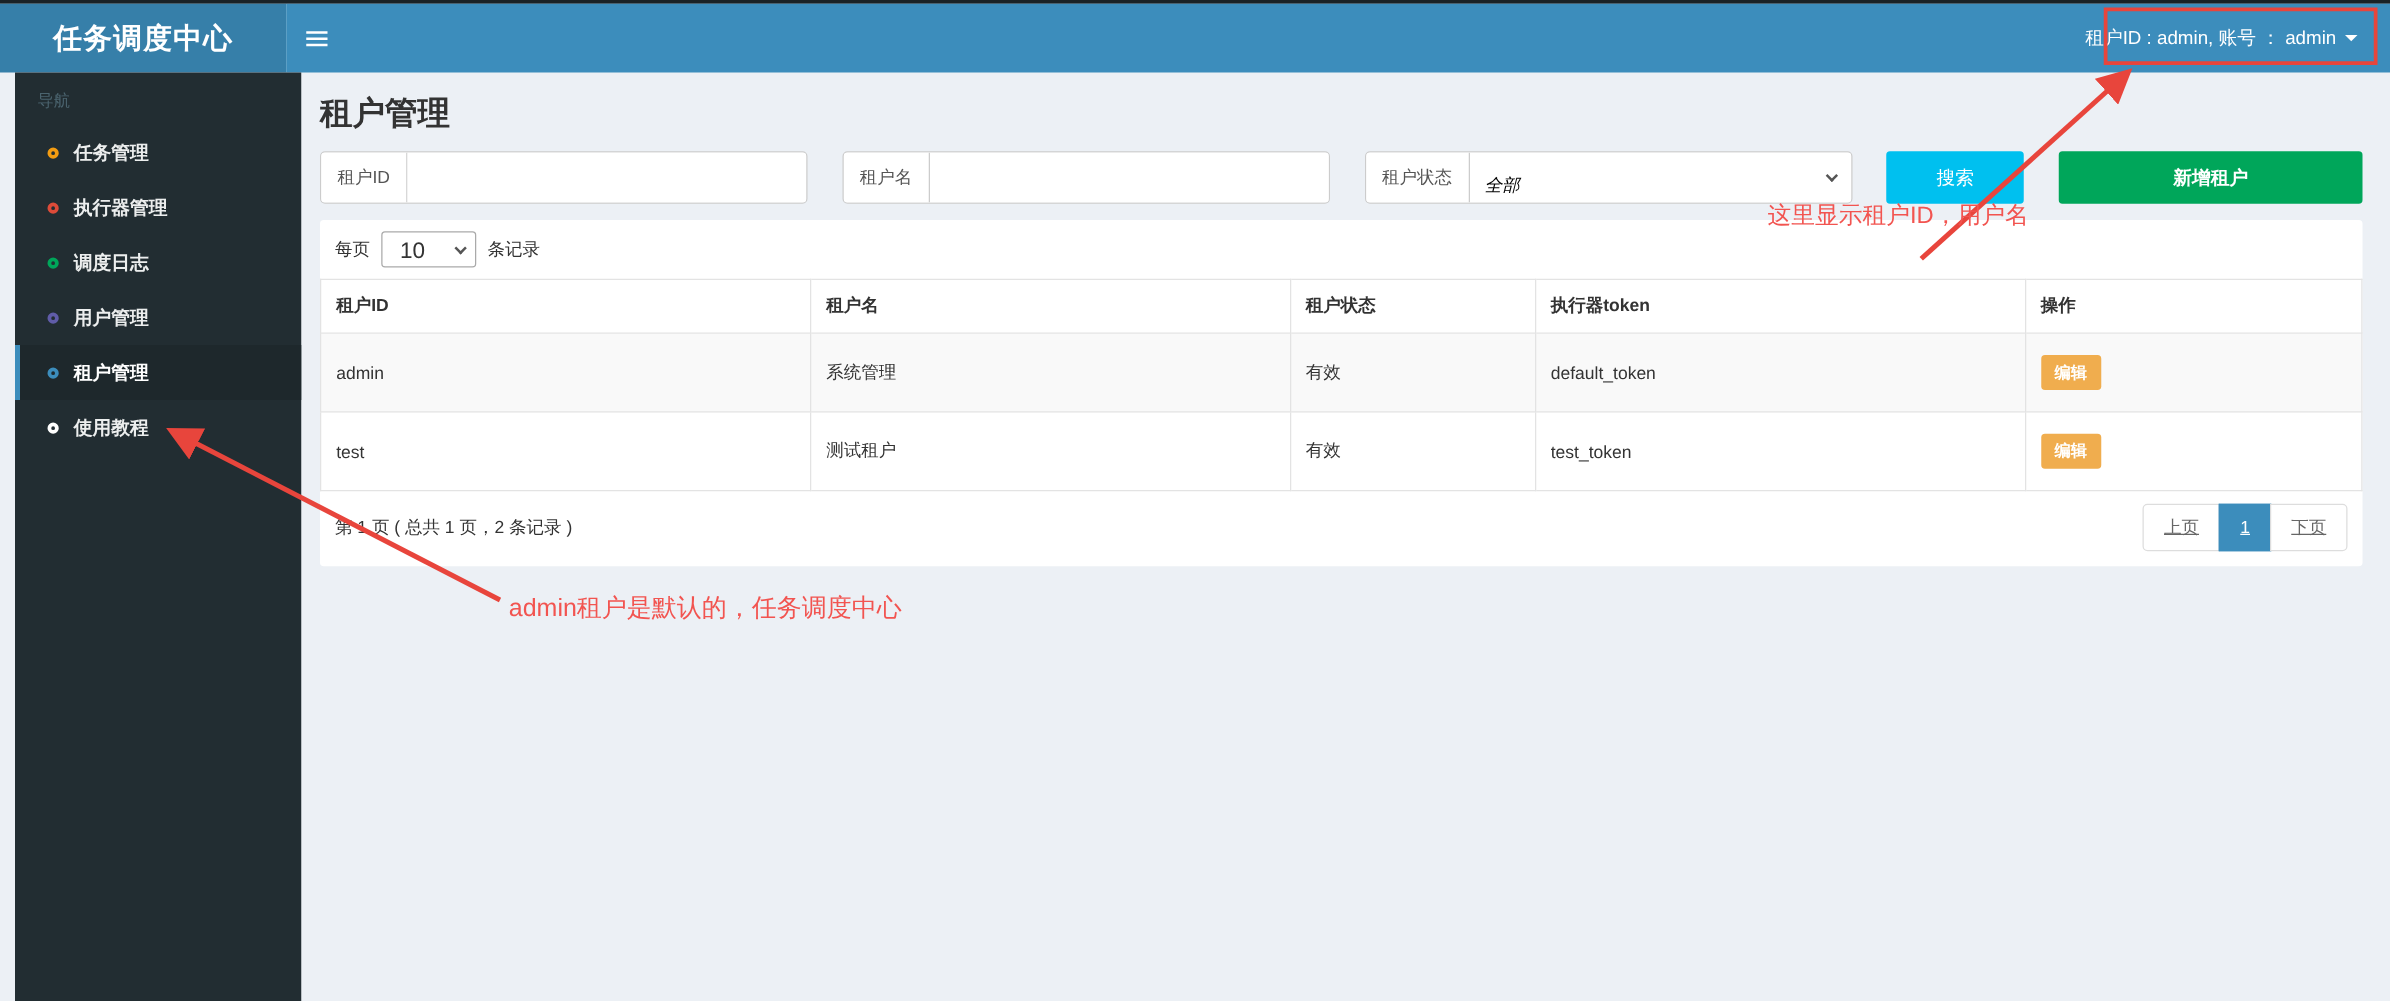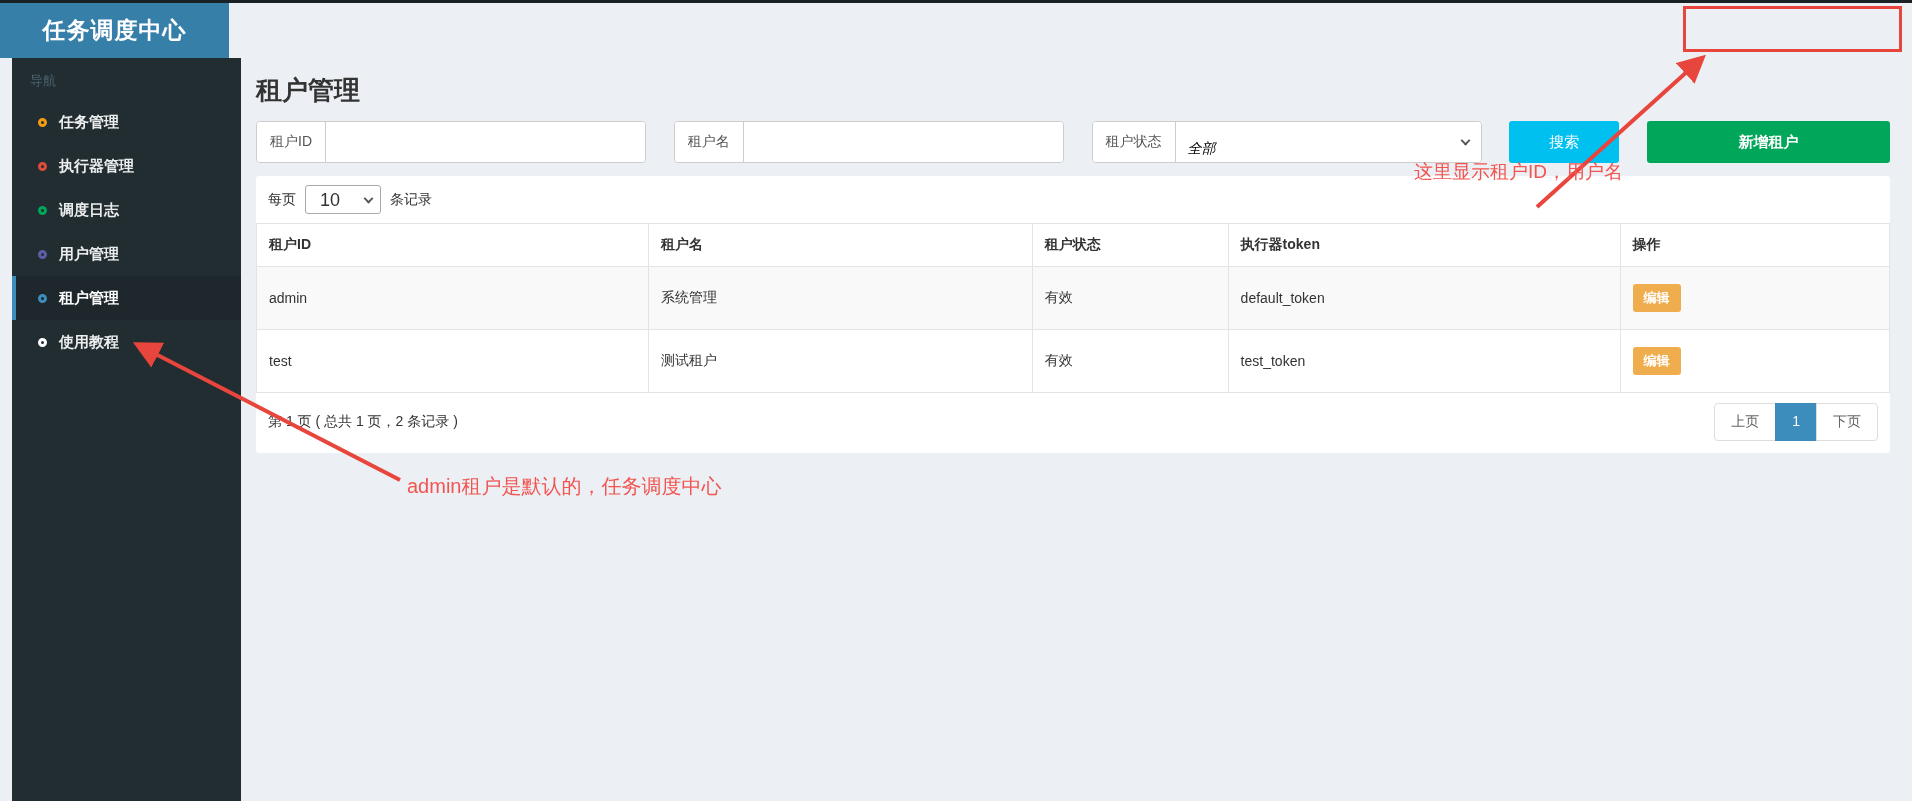--- a/index.html
+++ b/index.html
@@ -65,40 +65,51 @@
   td { font-size:14px; color:#333; padding:17px 12px; border:1px solid #e3e3e3; vertical-align:middle; }
   tr.striped td { background:#f9f9f9; }
   .col1 { width:24%; } .col2 { width:23.5%; } .col3 { width:12%; } .col4 { width:24%; } .col5 { width:16.5%; }
   .btn-edit { background:#f0ad4e; border:none; border-radius:3px; color:#fff; font-size:13px;
               font-weight:bold; padding:5px 11px; cursor:pointer; }
 
   .box-footer { display:flex; align-items:center; justify-content:space-between; padding:10px 12px 12px 12px; }
   .page-summary { font-size:14px; color:#333; }
   .pagination { display:flex; }
   .page-btn { padding:9px 16px; font-size:14px; border:1px solid #ddd; background:#fff; color:#666;
-              margin-left:-1px; cursor:pointer; }
+              margin-left:-1px; cursor:pointer;text-decoration:underline; }
   .page-btn.first { border-radius:4px 0 0 4px; }
   .page-btn.last { border-radius:0 4px 4px 0; }
   .page-btn.active { background:#3c8dbc; border-color:#3c8dbc; color:#fff; }
 
   
   .anno-box { position:absolute; left:1683px; top:6px; width:219px; height:46px;
               border:3px solid #e8453c; z-index:30; pointer-events:none; }
   .anno-note { position:absolute; color:#f25450; z-index:30; white-space:nowrap; pointer-events:none; }
   .note-top { left:1414px; top:159px; font-size:19px; }
   .note-bottom { left:407px; top:473px; font-size:20px; }
   .overlay { position:absolute; left:0; top:0; z-index:29; pointer-events:none; }
 </style>
 </head>
 <body>
 
 <div class="topstrip"></div>
 
 <div class="header">
   <div class="logo">任务调度中心</div>
+  <div class="navbar">
+    <div class="hamburger">
+        <i></i>
+        <i></i>
+        <i></i>
+      </div>
+    <div class="user-info">
+      <span>租户ID : admin, 账号 ： admin</span>
+      <span class="caret"></span>
+    </div>
+  </div>
 </div>
 
 <div class="sidebar">
   <div class="nav-label">导航</div>
   <div class="side-item">
     <span class="ring" style="border-color: rgb(243, 156, 18);"></span>
     <span class="side-label">任务管理</span>
   </div>
   <div class="side-item">
     <span class="ring" style="border-color: rgb(221, 75, 57);"></span>

